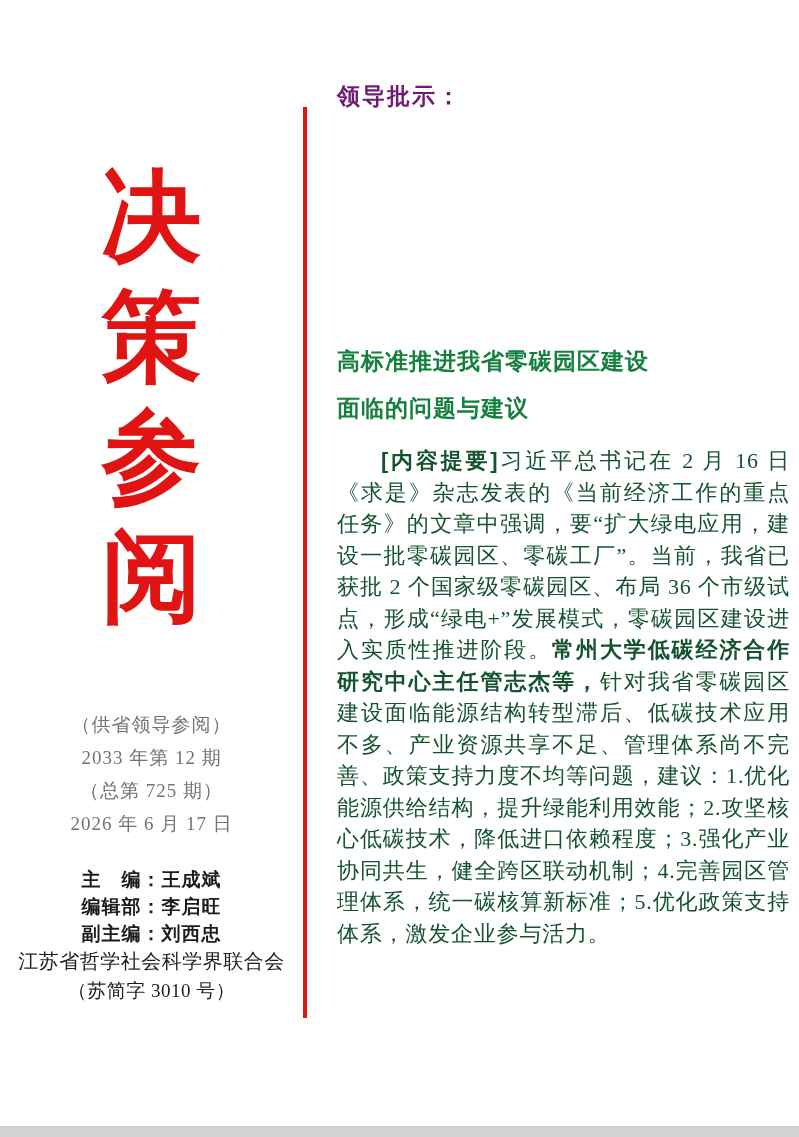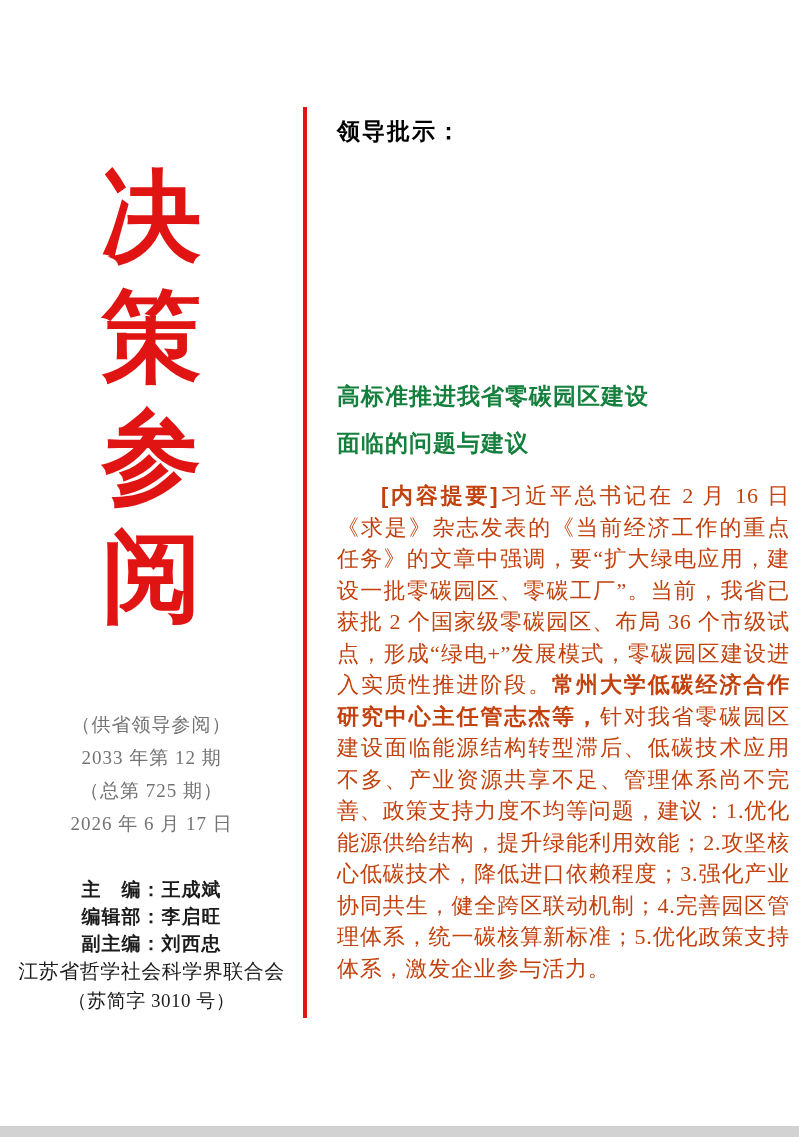--- a/index.html
+++ b/index.html
@@ -28,21 +28,21 @@
 
   .issue-block{
     margin-top:70px;
     font-size:19px;
     line-height:33px;
     color:#737373;
     letter-spacing:1px;
   }
 
   .staff-block{
-    margin-top:36px;
+    margin-top:26px;
     font-family:"Liberation Sans", sans-serif;
     font-weight:bold;
     font-size:19px;
     line-height:27px;
     letter-spacing:1px;
   }
   .staff-block .staff-inner{display:inline-block;text-align:left;}
 
   .publisher-block{
     font-size:20px;
@@ -57,43 +57,43 @@
     left:303px;top:107px;
     width:4px;height:911px;
     background:#e01513;
   }
 
   
   .right-col{
     position:absolute;left:337px;top:0;width:453px;
   }
   .annotation-label{
-    margin-top:116px;
+    margin-top:81px;
     font-family:"Liberation Sans", sans-serif;
     font-weight:bold;
     font-size:23px;
     letter-spacing:2px;
-    color:#000000;
+    color:#701a75;
   }
   .title{
     margin:226px 0 0 0;
     font-size:23px;
     line-height:47px;
     font-weight:bold;
     letter-spacing:1px;
     color:#15803d;
   }
   .body-text{
     margin:13px 0 0 0;
     font-size:22px;
     line-height:31.5px;
     text-align:justify;
     text-indent:44px;
     letter-spacing:0.8px;
-    color:#c2410c;
+    color:#14532d;
   }
   .body-text .abstract-label{
     font-family:"Liberation Sans", sans-serif;
     font-weight:bold;
   }
   .body-text .author-bold{font-weight:bold;}
 
   
   .bottom-bar{
     position:absolute;left:0;bottom:0;

